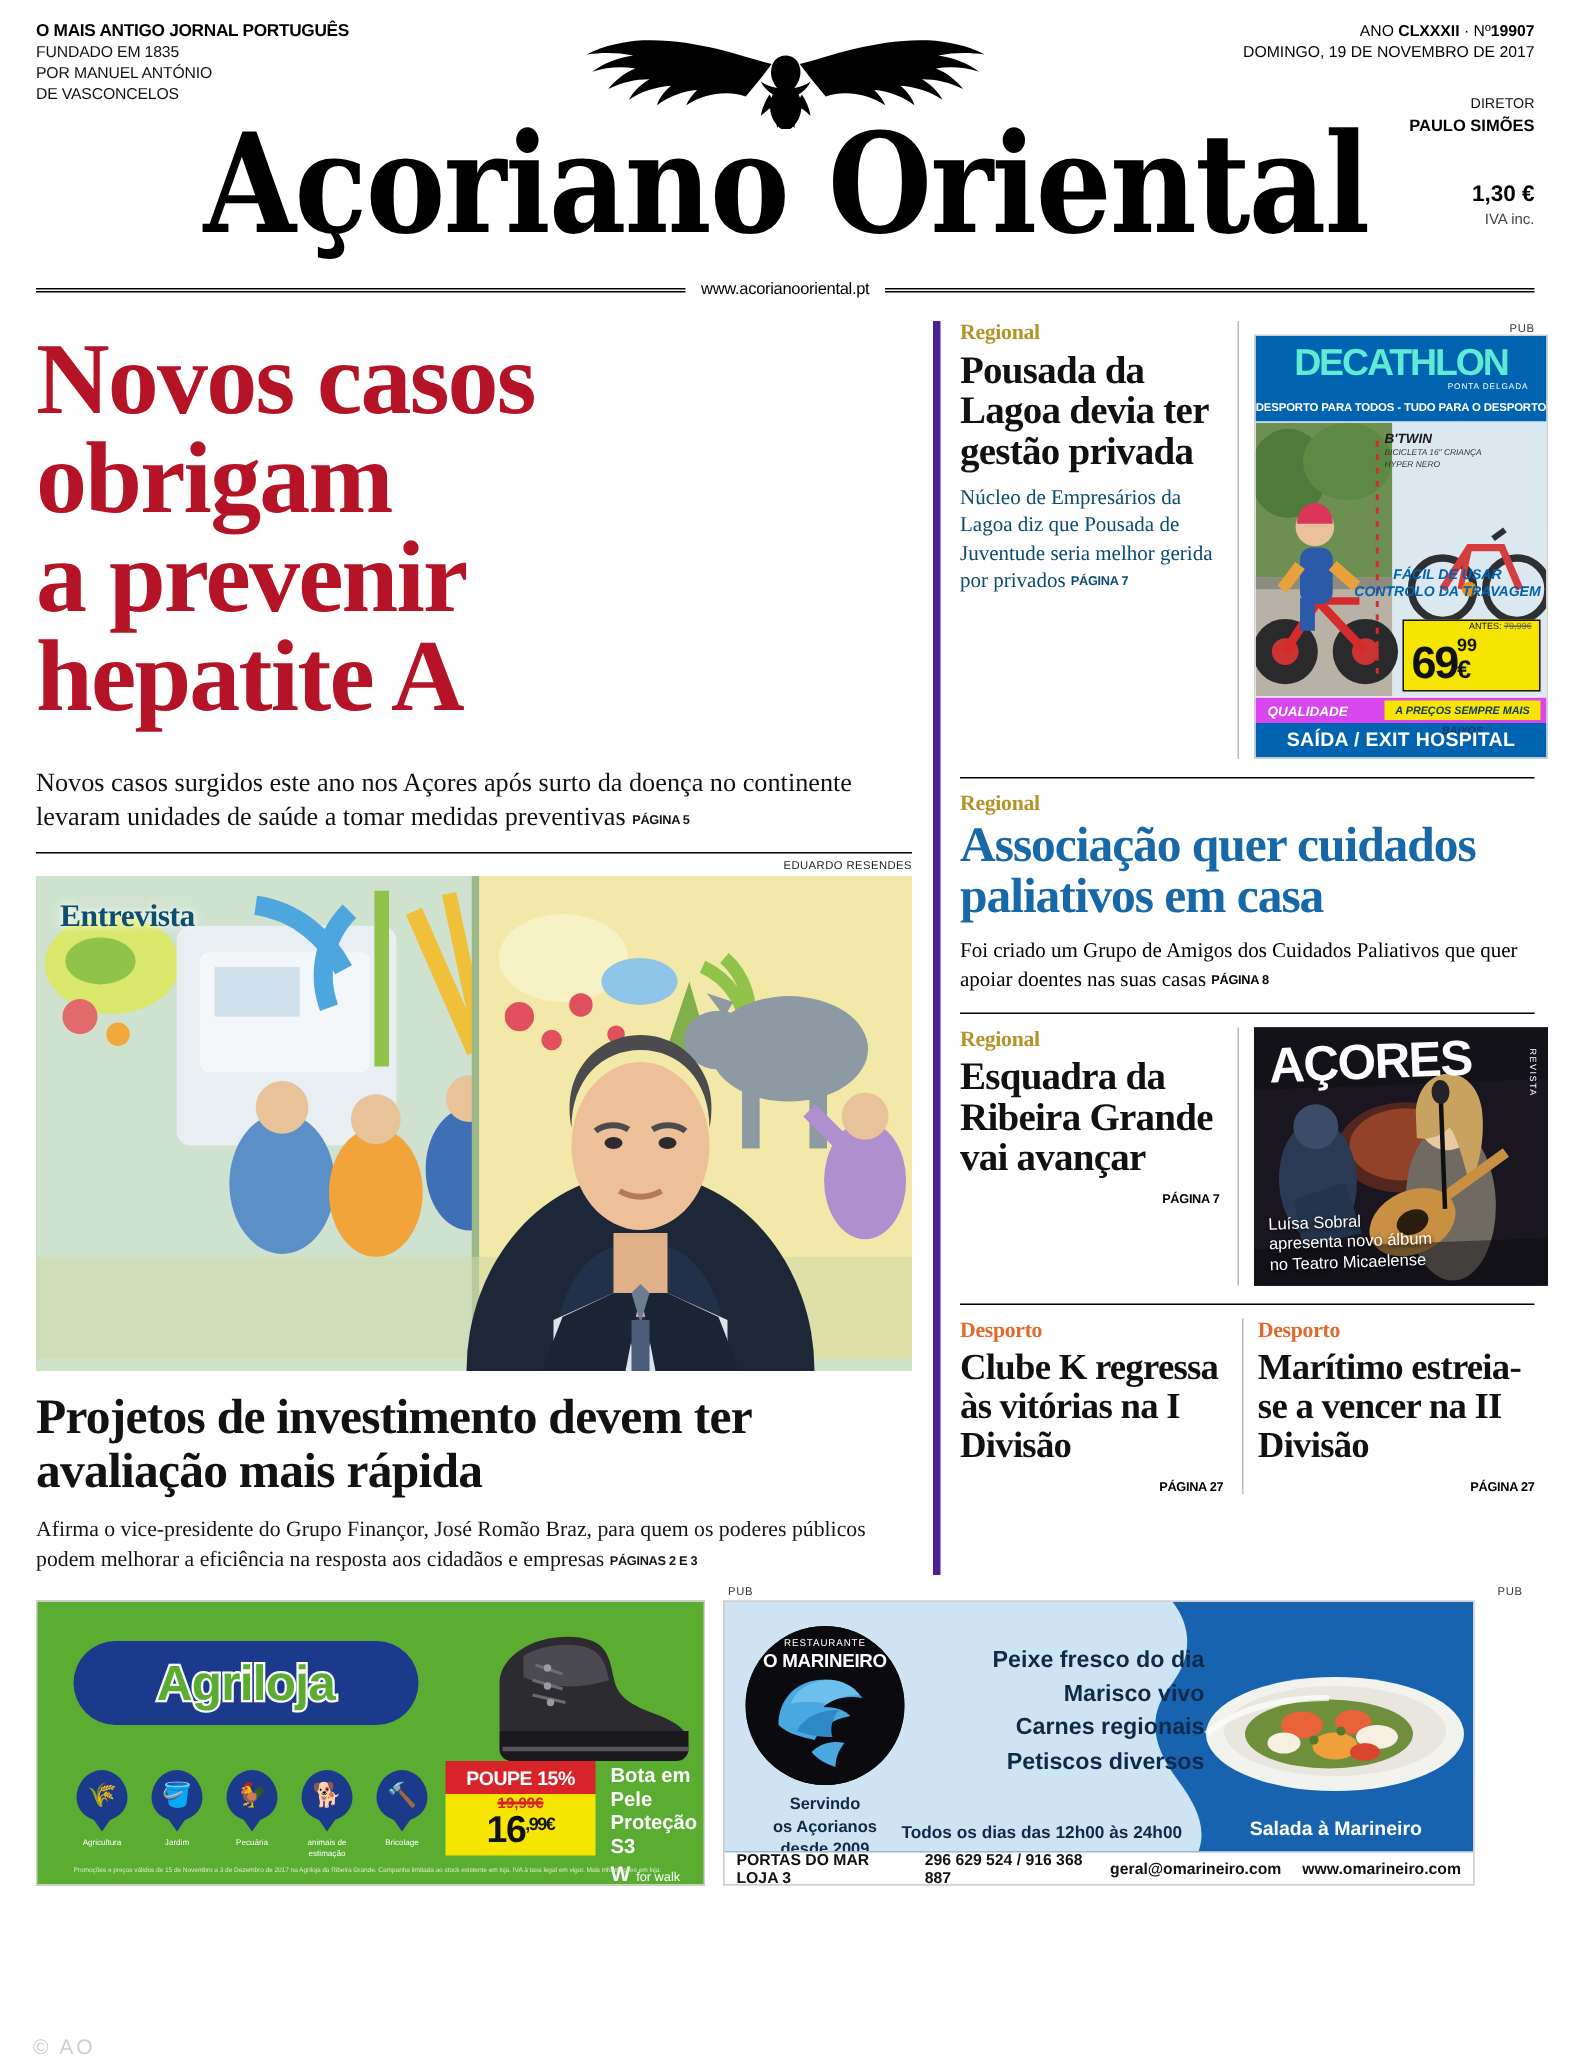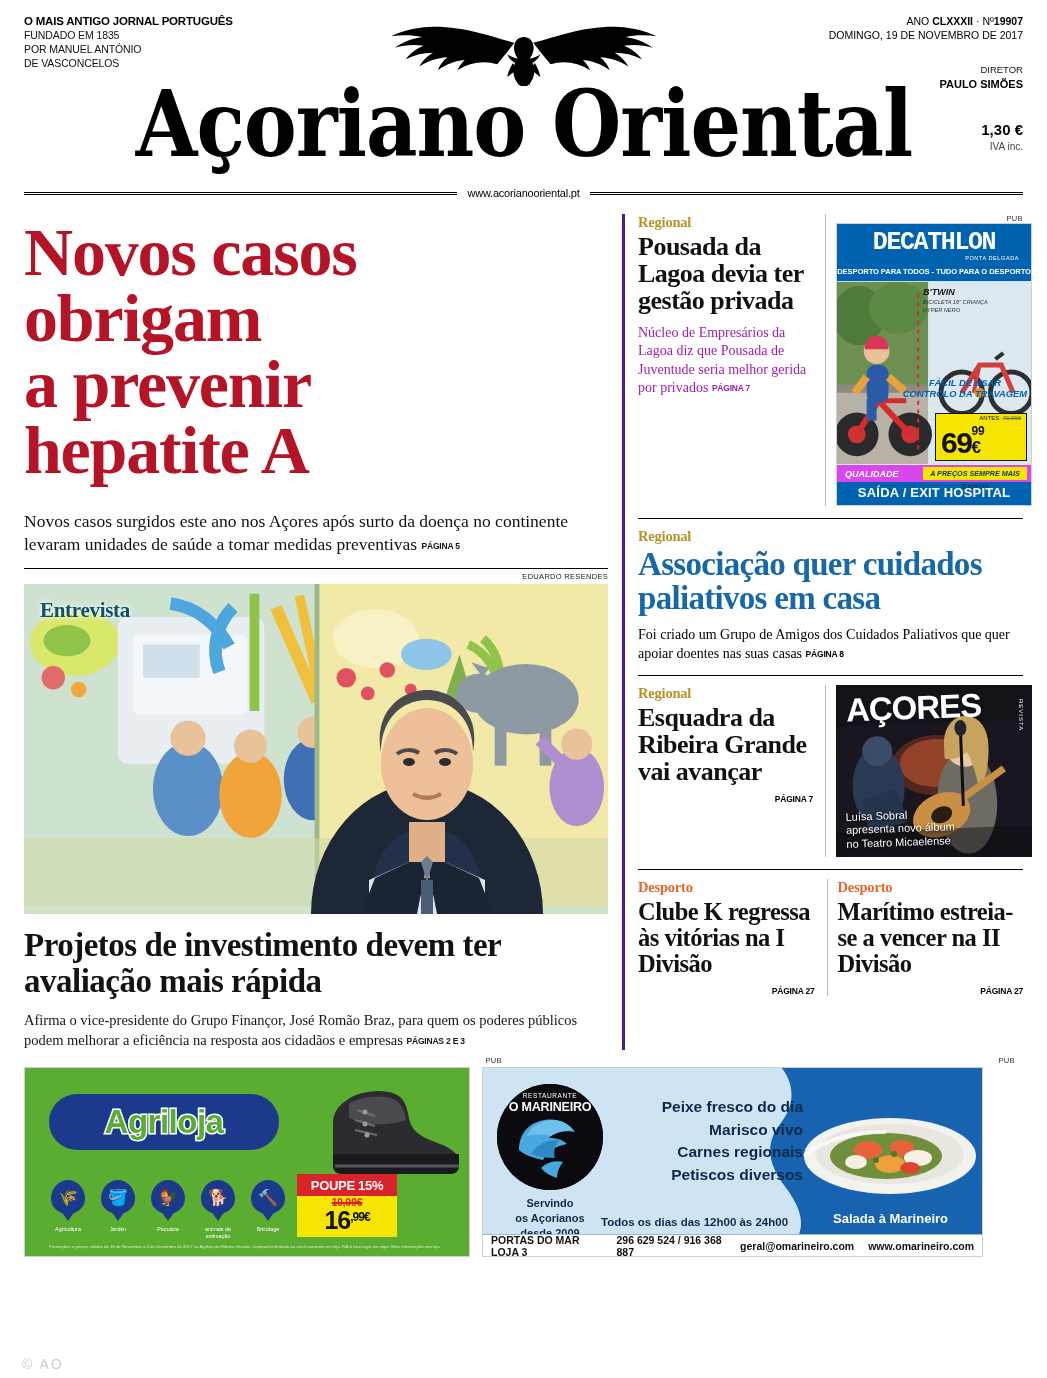--- a/index.html
+++ b/index.html
@@ -57,21 +57,21 @@
   }
   .web-bar .line { flex: 1; height: 0; border-top: 1px solid #000; border-bottom: 1px solid #000; height:3px;}
   .web-bar .url {
     font-family: "Liberation Sans", sans-serif; font-size: 11px;
     padding: 0 10px; font-weight: 500; letter-spacing:-0.2px;
   }
 
   
   .content { display: flex; gap: 0; margin-top: 8px; }
   .col-left { width: 598px; padding-right: 14px; }
-  .col-right { width: 401px; border-left: 3px solid #4c1d95; padding-left: 13px; }
+  .col-right { width: 401px; border-left: 5px solid #4c1d95; padding-left: 13px; }
 
   
   .lead-h {
     color: #b51427;
     font-family: "Liberation Serif", serif;
     font-size: 68px;
     font-weight: bold;
     line-height: 0.97;
     letter-spacing: -1.2px;
     margin-top: 6px;
@@ -117,21 +117,21 @@
     font-size: 14.5px; margin-bottom: 3px; letter-spacing: -0.2px;
   }
   .k-regional { color: #b59326; }
   .k-desporto { color: #e2682c; }
   .rh { font-weight: bold; line-height: 1.03; letter-spacing: -0.5px; color:#111; }
 
   .row-a { display: flex; gap: 0; }
   .ra-left { width: 190px; padding-right: 12px; }
   .ra-right { width: 198px; border-left: 1px solid #b9b9b9; padding-left: 10px; }
   .rh-26 { font-size: 26px; }
-  .rtext { font-size: 14px; line-height: 1.3; margin-top: 10px; color:#a21caf;}
+  .rtext { font-size: 14px; line-height: 1.3; margin-top: 10px; color:#0c4a6e;}
 
   .sep { border-top: 1px solid #000; margin: 12px 0 9px; }
 
   .rh-big { font-size: 33px; line-height: 1.02; color: #1668a8; letter-spacing:-0.7px;}
   .rtext-wide { font-size: 14px; line-height: 1.32; margin-top: 11px; }
 
   .row-b { display: flex; }
   .rb-left { width: 190px; padding-right: 12px; }
   .rb-right { width: 198px; border-left: 1px solid #b9b9b9; padding-left: 10px; }
   .pg-right { text-align: right; }
@@ -141,22 +141,22 @@
   .rc-right { width: 198px; border-left: 1px solid #b9b9b9; padding-left: 10px; }
   .rh-24 { font-size: 24.5px; line-height: 1.05; }
 
   
   .pub { font-family: "Liberation Sans", sans-serif; font-size: 7.5px; text-align: right; color: #333; letter-spacing:0.4px; }
 
   
   .deca { width: 196px; border: 1px solid #cfcfcf; background:#fff; overflow:hidden; }
   .deca-top { background: #0063b0; padding: 6px 6px 3px; position: relative; }
   .deca-logo {
-    font-family: Liberation Mono, monospace; font-weight: bold;
-    font-size: 25px; color: #ffffff; letter-spacing: -1.4px; text-align:center;
+    font-family: Liberation Sans, sans-serif; font-weight: bold;
+    font-size: 25px; color: #5eead4; letter-spacing: -1.4px; text-align:center;
     line-height: 1;
   }
   .deca-city { font-family:"Liberation Sans",sans-serif; font-size: 5.5px; color:#fff; text-align:right; letter-spacing:0.6px; padding-right:6px; }
   .deca-slogan {
     background: #0063b0; color:#fff; font-family:"Liberation Sans",sans-serif;
     font-size: 7.6px; text-align:center; padding: 3px 0 5px; letter-spacing:-0.1px;font-weight:bold;
   }
   .deca-body { position: relative; height: 184px; background: linear-gradient(180deg,#cfe0ee 0%, #e9eef2 100%); overflow:hidden; }
   .deca-foot1 { background:#d946ef; display:flex; align-items:center; height:17px; }
   .deca-q { color:#fff; font-family:"Liberation Sans",sans-serif; font-style:italic; font-weight:bold; font-size:9px; padding-left:8px; width:86px;}
@@ -589,20 +589,30 @@
       </svg>
 
       <div class="poupe">
         <div class="poupe-t">POUPE 15%</div>
         <div class="poupe-b">
           <div class="old-p"><s>19,99€</s></div>
           <div class="new-p"><span>16</span><sup>,99€</sup></div>
         </div>
       </div>
 
+      <div class="prod">
+        <div class="prod-n">Bota em Pele</div>
+        <div class="prod-n">Proteção S3</div>
+        <div class="prod-brand">
+          <span>W</span>
+          <small>for walk</small>
+        </div>
+        <div class="prod-sz">Tamanhos: 38 a 45</div>
+        <div class="prod-cod">cód.: 0050673</div>
+      </div>
 
       <div class="agri-fine">Promoções e preços válidos de 15 de Novembro a 3 de Dezembro de 2017 na Agriloja da Ribeira Grande. Campanha limitada ao stock existente em loja. IVA à taxa legal em vigor. Mais informações em loja.</div>
     </div>
 
     <div class="mar">
       <svg class="mar-wave" viewBox="0 0 501 190" preserveAspectRatio="none">
         <rect width="501" height="190" fill="#cfe4f2"></rect>
         <path d="M300 0h201v190H300c30-26 20-48 4-70-18-24-22-44-4-66 12-16 14-36 0-54z" fill="#1763b0"></path>
         <path d="M318 0h183v190H318c24-24 16-46 2-68-16-24-18-42-2-62 10-14 12-34 0-60z" fill="#1763b0"></path>
       </svg>

